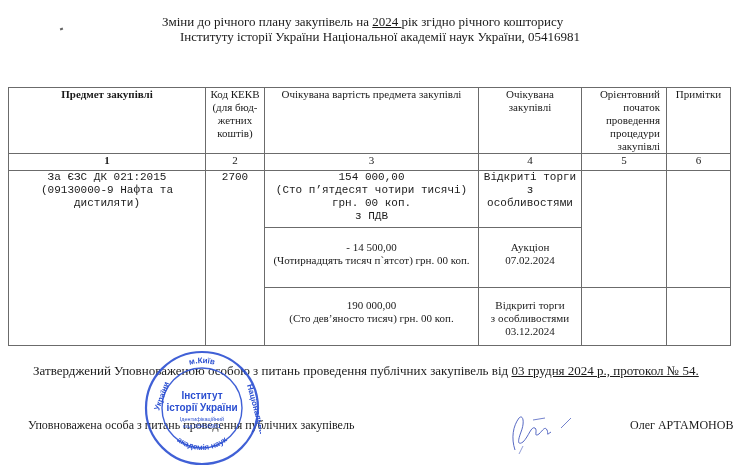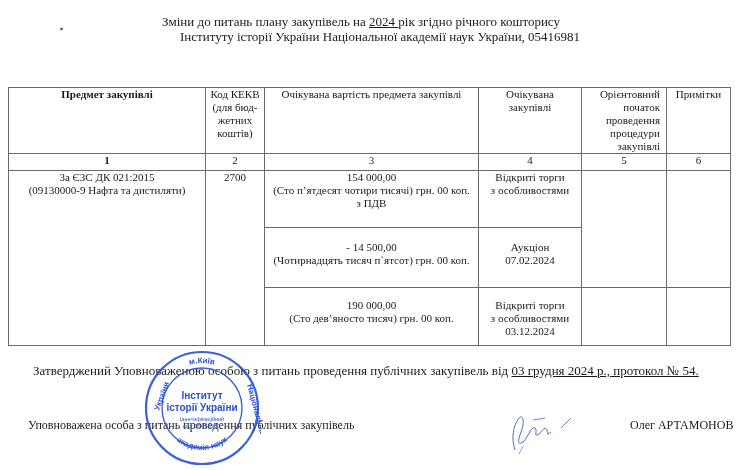--- a/index.html
+++ b/index.html
@@ -19,21 +19,21 @@
       position: absolute; left: 8px; top: 87px;
       border-collapse: collapse; table-layout: fixed;
       font-size: 11px; line-height: 13px;
     }
     table.plan td, table.plan th {
       border: 1px solid #6b6b6b; padding: 0 2px; vertical-align: top; text-align: center; font-weight: normal;
     }
     table.plan th.bold { font-weight: bold; }
     .hdr th { height: 64px; padding-top: 2px; }
     .nums td { height: 16px; vertical-align: middle; }
-    .r1 td { height: 56px; }
+    .r1 td { height: 56px; font-family: Liberation Mono, monospace; }
     .r2 td { height: 52px; }
     .r3 td { height: 50px; }
     td.subj { text-align: left; font-weight: bold; padding: 3px 3px; }
     td.code { padding-top: 3px; }
     td.cost, td.proc { padding-top: 3px; }
     .r2 td.cost, .r2 td.proc, .r3 td.cost, .r3 td.proc { vertical-align: bottom; padding-bottom: 7px; }
 
     .approved {
       position: absolute; left: 33px; top: 363px; font-size: 13px; white-space: nowrap;
     }
@@ -45,21 +45,21 @@
     }
     .stamp { position: absolute; left: 143px; top: 349px; width: 118px; height: 118px; }
     .signature { position: absolute; left: 505px; top: 408px; width: 70px; height: 50px; }
   </style>
 </head>
 <body>
 
 <div class="speck"></div>
 
 <div class="title title1">
-  <span>Зміни до питань плану  закупівель на </span><span class="u">2024 </span><span> рік згідно річного кошторису</span>
+  <span>Зміни до річного плану  закупівель на </span><span class="u">2024 </span><span> рік згідно річного кошторису</span>
 </div>
 <div class="title title2">Інституту історії України Національної академії наук України, 05416981</div>
 
 <table class="plan">
   <colgroup>
     <col style="width:197px">
     <col style="width:59px">
     <col style="width:214px">
     <col style="width:103px">
     <col style="width:85px">

